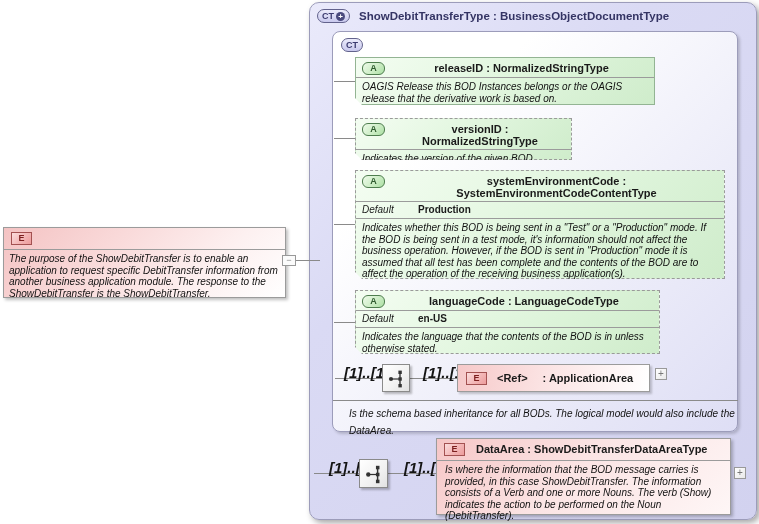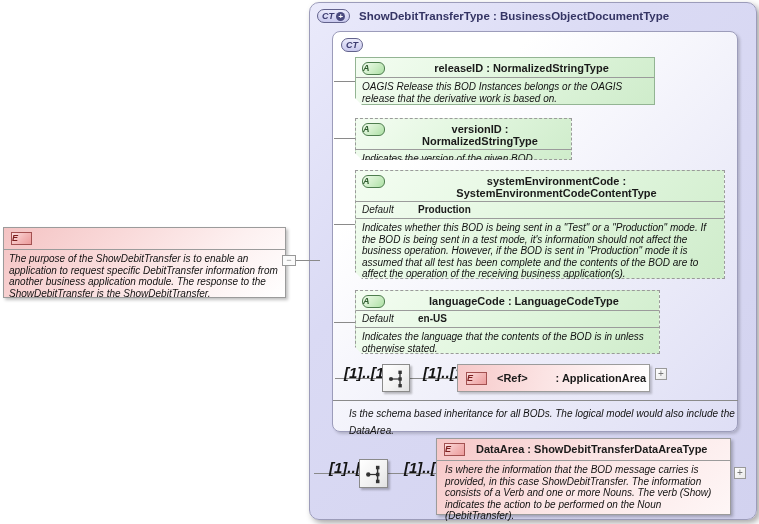--- a/index.html
+++ b/index.html
@@ -10,22 +10,22 @@
   .canvas *{box-sizing:border-box;}
 
   
   .hline{position:absolute;height:1px;background:#8a8a8a;}
   .sepline{position:absolute;height:1px;background:#9b9bb0;}
   .box{position:absolute;border:1px solid #9b9b9b;}
   .box-title{display:flex;align-items:center;gap:11px;padding:4px 6px 2px 7px;
              font-weight:bold;font-size:11px;line-height:13px;}
   .desc{font-style:italic;font-size:10px;line-height:11.5px;padding:3px 6px 2px 6px;color:#111;}
 
-  .icon{display:inline-flex;align-items:center;justify-content:flex-start;flex:none;
-        font-weight:bold;font-size:9px;line-height:9px;font-style:italic;}
+  .icon{display:inline-flex;align-items:center;justify-content:center;flex:none;
+        font-weight:bold;font-size:9px;line-height:9px;}
   .e-icon{width:21px;height:13px;border:1px solid #a35151;color:#7c1f1f;
           background:linear-gradient(135deg,#fbdede 0%,#f3b6b6 55%,#ec9c9c 100%);}
   .a-icon{width:23px;height:13px;border:1px solid #4e7d4e;color:#2f5c2f;border-radius:6px;
           background:linear-gradient(135deg,#eefbea 0%,#cdedc6 55%,#abe0a3 100%);}
   .ct-icon{height:14px;padding:0 4px;border:1px solid #62628c;color:#3c3c70;border-radius:7px;
           background:linear-gradient(#ebebfb,#c9c9ee);}
   .plus-circle{display:inline-block;width:9px;height:9px;margin-left:2px;border-radius:50%;
           background:#4a4a7e;color:#fff;font-size:8px;line-height:9px;text-align:center;font-weight:bold;}
 
   .handle{position:absolute;width:14px;height:11px;border:1px solid #999;background:#fbfbfb;
@@ -176,21 +176,21 @@
           <path d="M8 14 H17" stroke="#333" stroke-width="1.2"></path>
           <path d="M17 7 V21" stroke="#333" stroke-width="1.4"></path>
           <rect x="15.4" y="5.6" width="3.4" height="3.4" fill="#333"></rect>
           <rect x="15.4" y="12.3" width="3.4" height="3.4" fill="#333"></rect>
           <rect x="15.4" y="19" width="3.4" height="3.4" fill="#333"></rect>
         </svg>
       </div>
       <div class="box ref-box">
         <span class="icon e-icon" style="margin-left:8px;">E</span>
         <span style="margin-left:10px;">&lt;Ref&gt;</span>
-        <span style="margin-left:28px;text-align:right;">: ApplicationArea</span>
+        <span style="margin-left:15px;text-align:right;">: ApplicationArea</span>
       </div>
       <div class="plusbtn" style="left:322px;top:336px;">
         <span>+</span>
       </div>
 
       <div class="sepline" style="left:0;top:368px;width:405px;background:#8a8a8a;"></div>
       <div class="note">Is the schema based inheritance for all BODs. The logical model would also include the DataArea.</div>
     </div>
 
     <div class="hline" style="left:4px;top:470px;width:122px;"></div>

